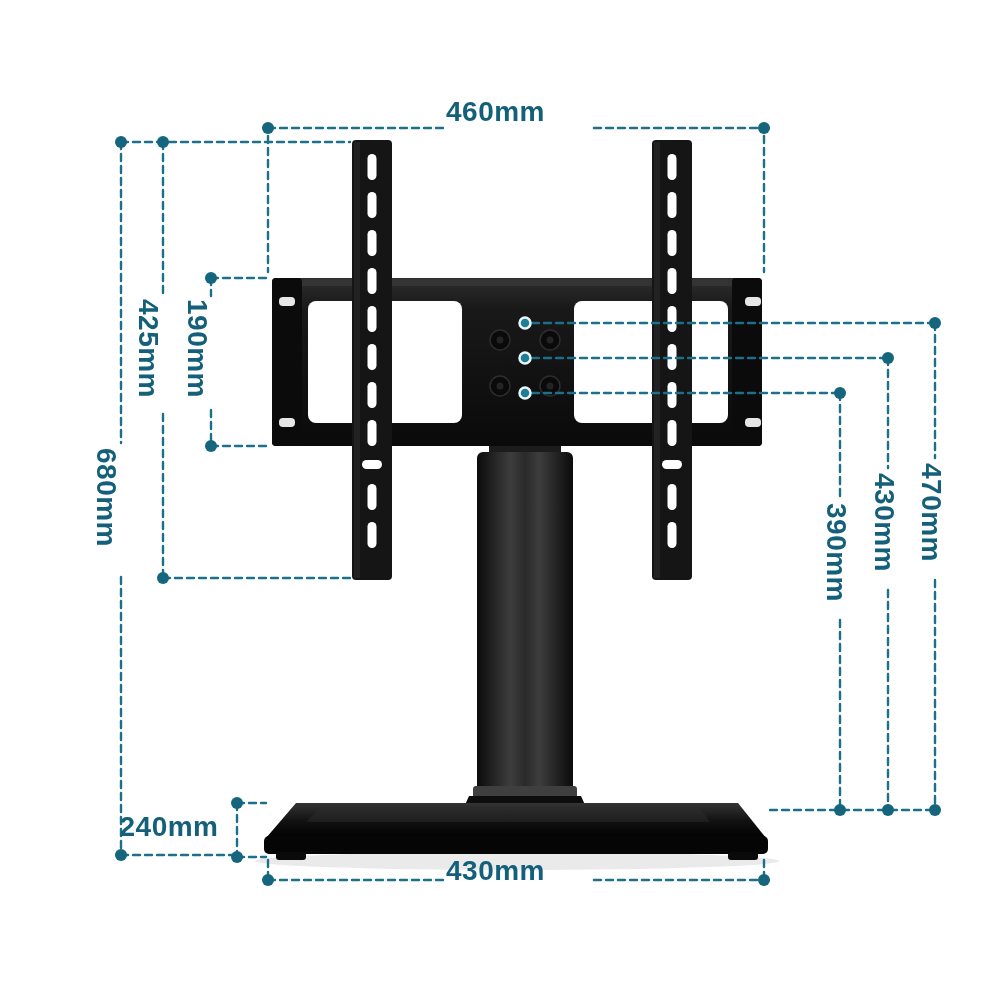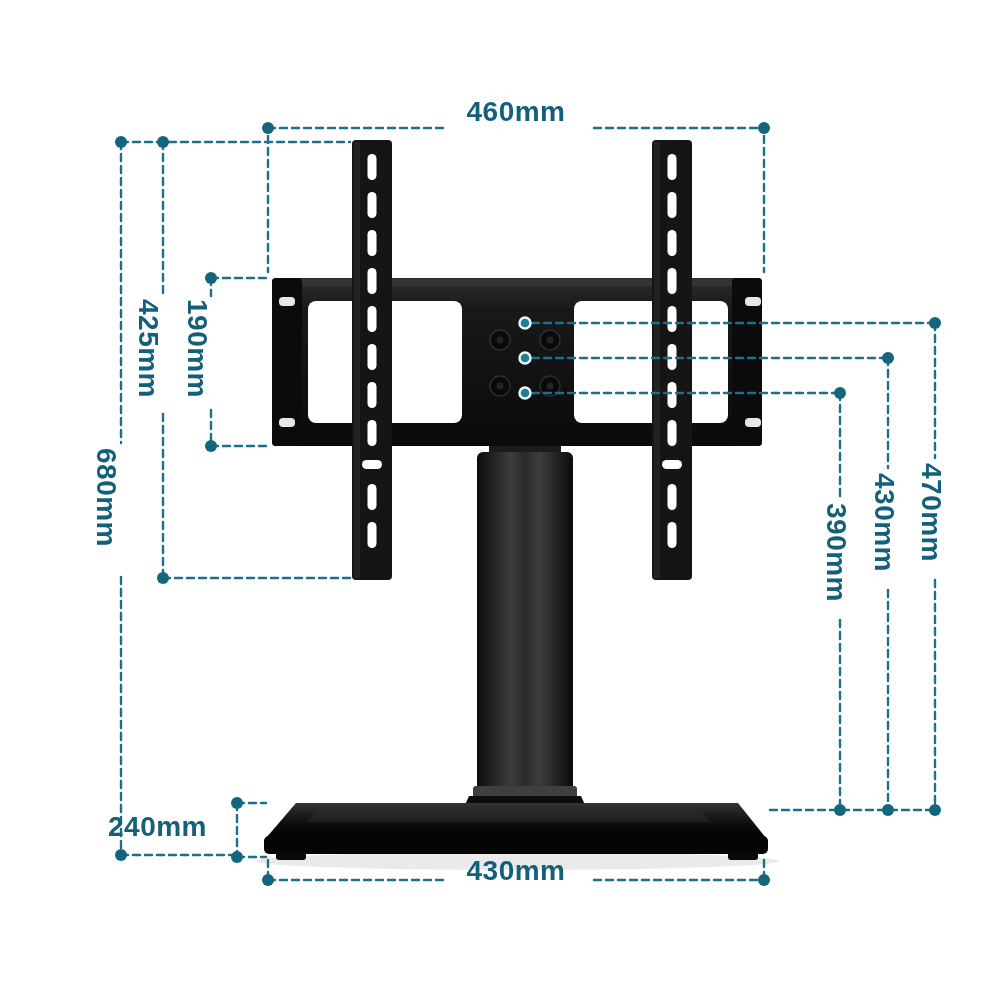--- a/index.html
+++ b/index.html
@@ -14,22 +14,22 @@
   .dim-label{
     position:absolute;
     font-weight:700;
     font-size:28px;
     line-height:1;
     color:#14607A;
     letter-spacing:.5px;
     white-space:nowrap;
     user-select:none;
   }
-  .dim-label.h-center{text-align:center;}
-  .dim-label.h-right{text-align:left;}
+  .dim-label.h-center{}
+  .dim-label.h-right{text-align:center;}
   .dim-label.vertical{
     writing-mode:vertical-rl;
   }
 </style>
 </head>
 <body>
 
 <div class="canvas">
 
   <svg width="1000" height="1000" viewBox="0 0 1000 1000">

